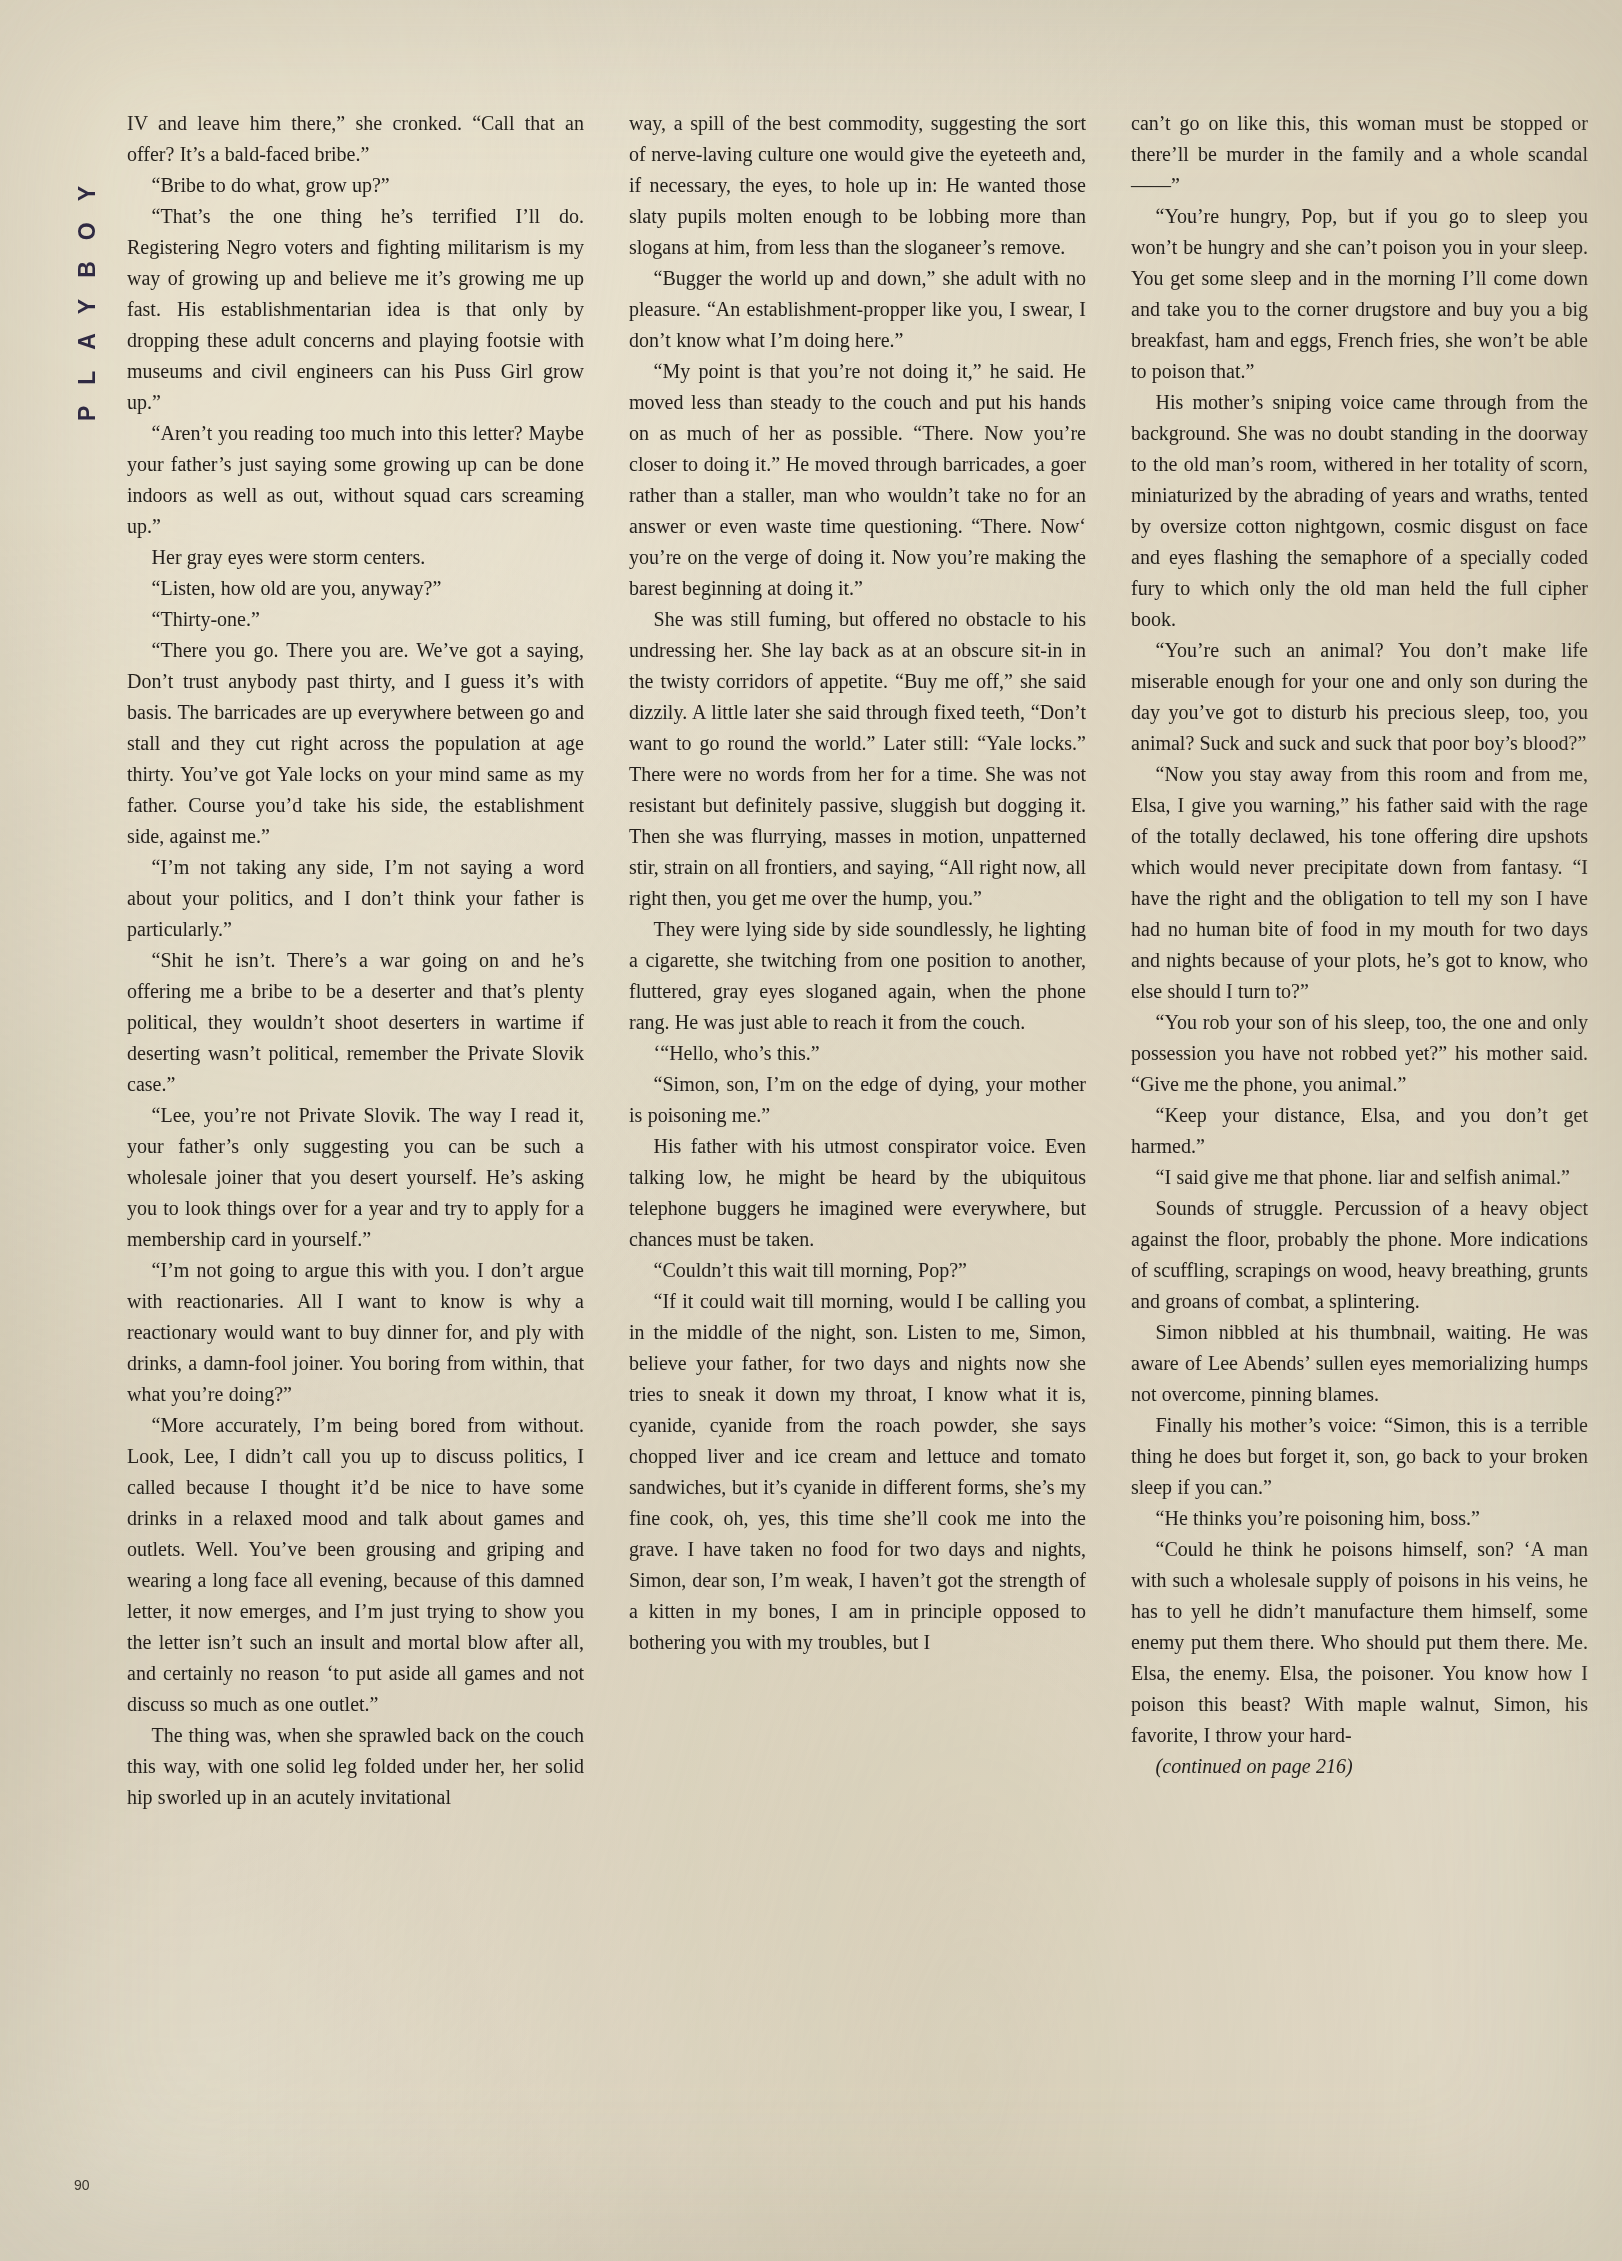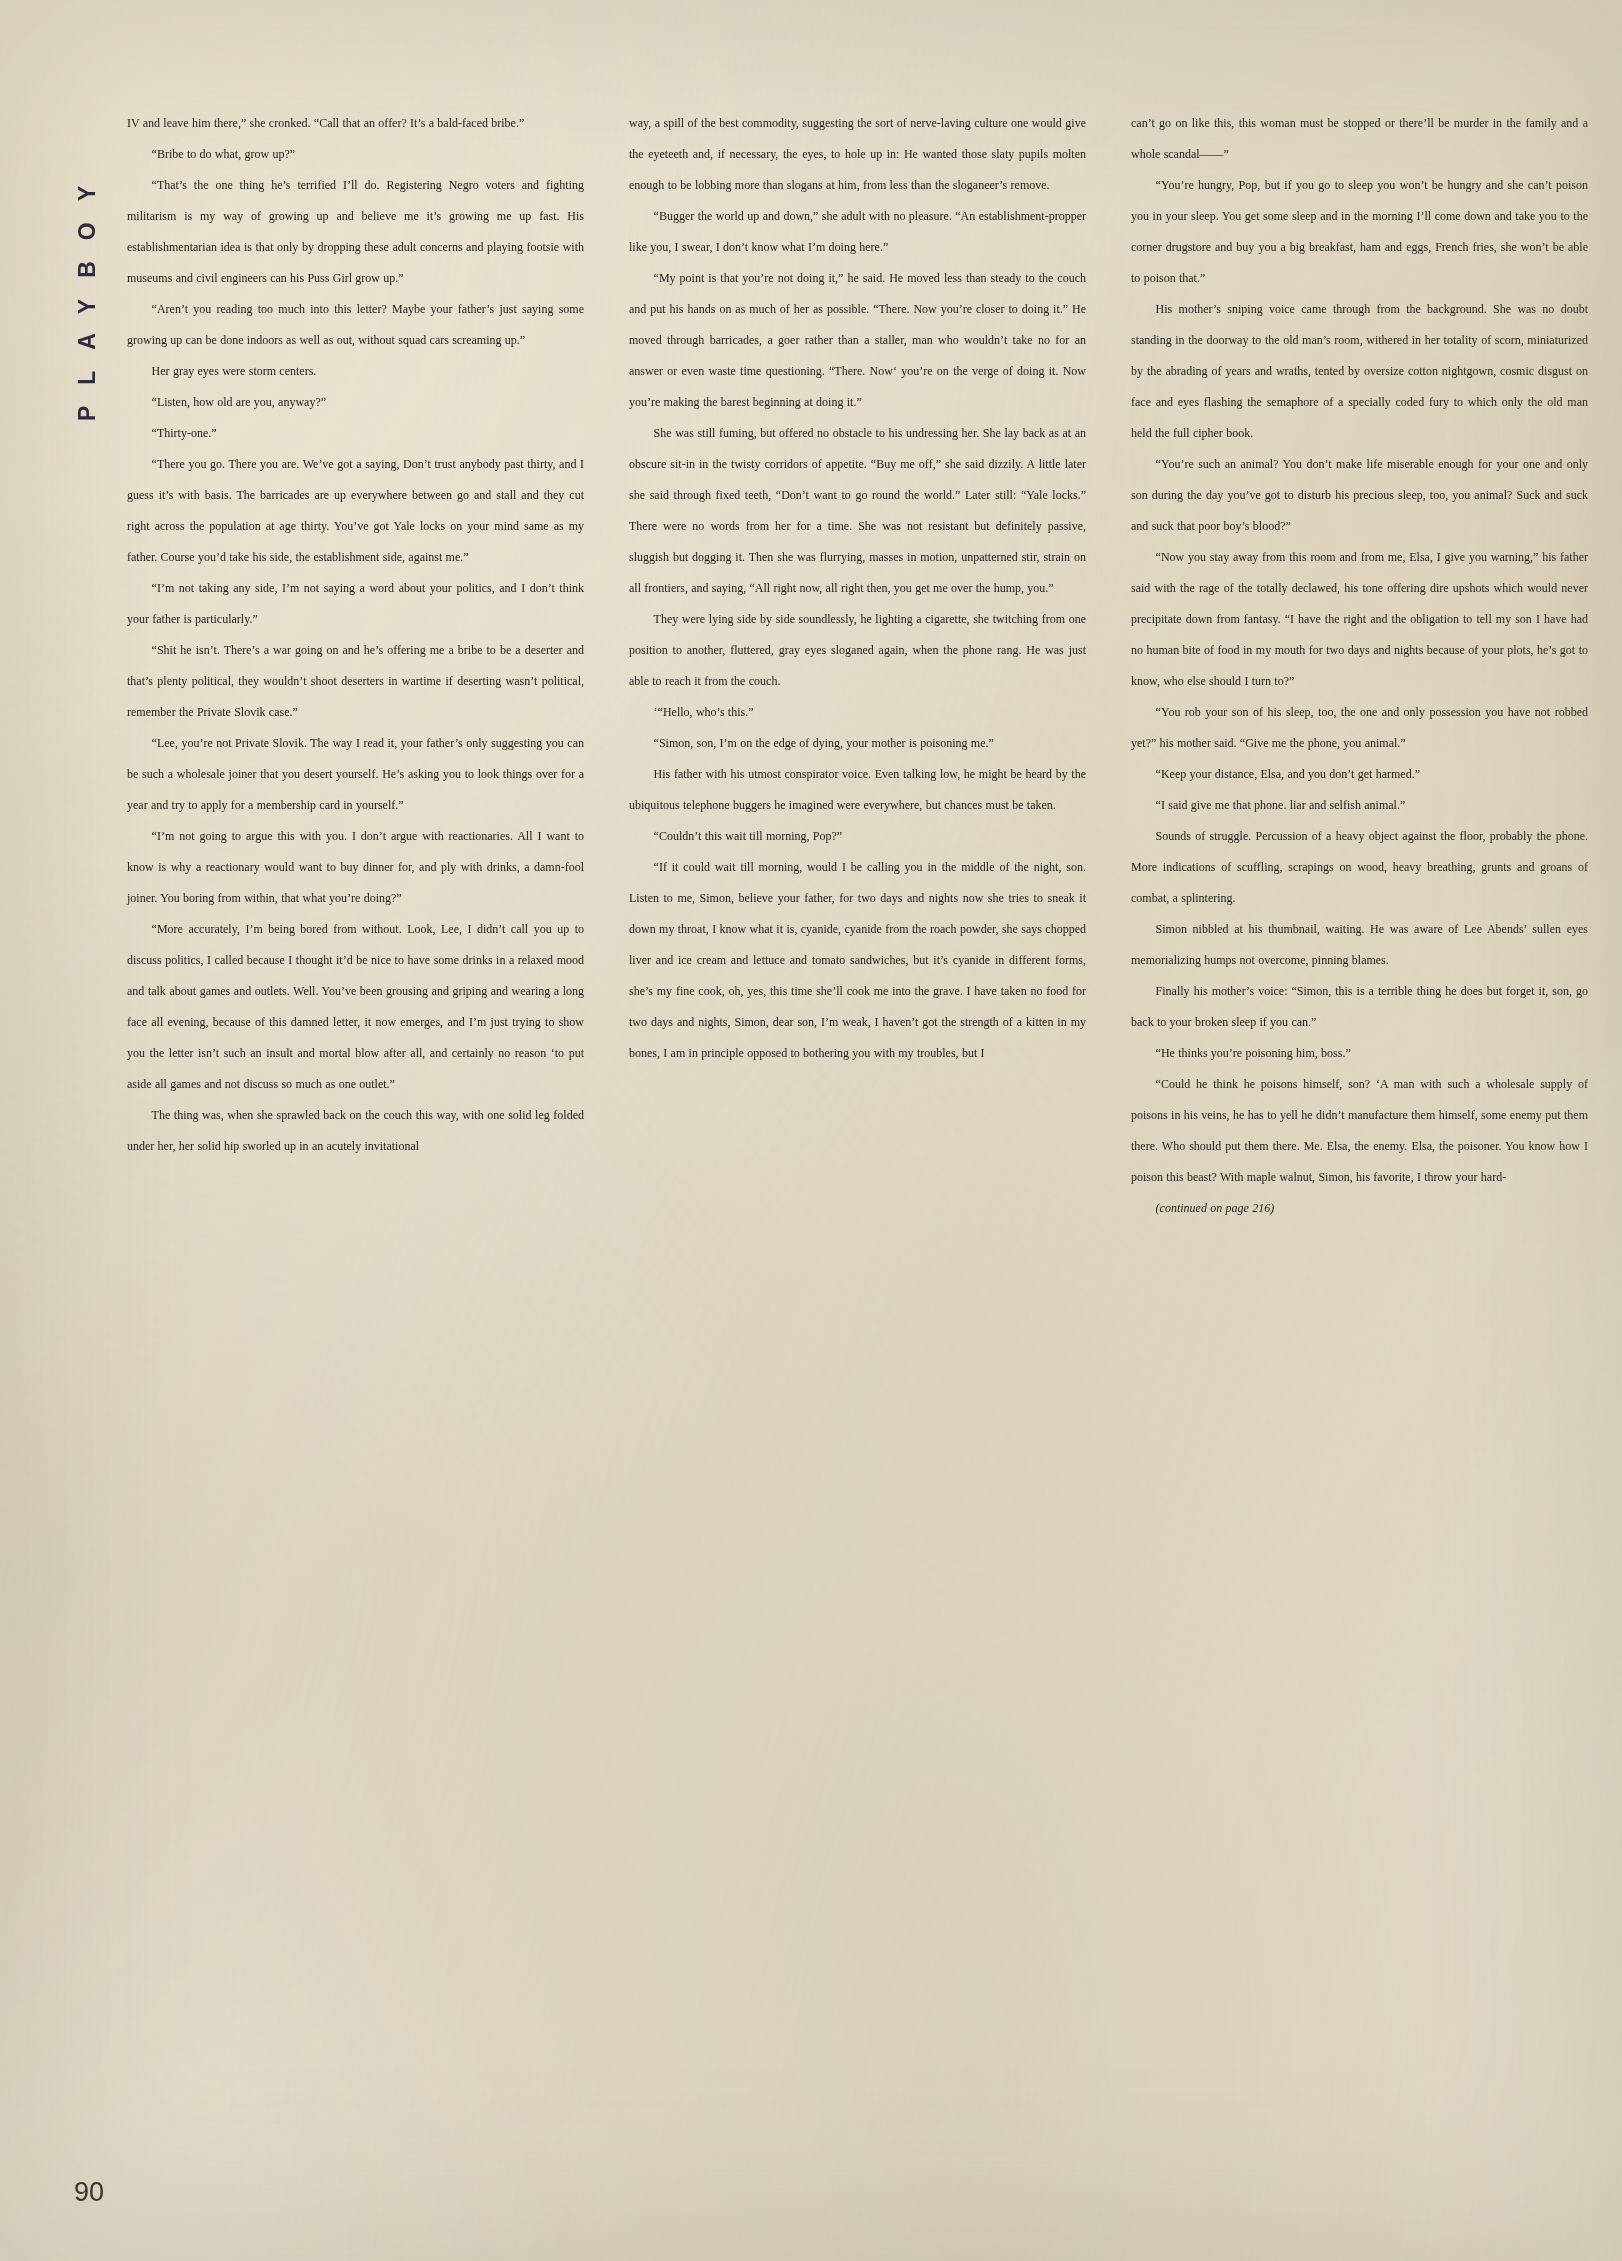--- a/index.html
+++ b/index.html
@@ -59,21 +59,21 @@
     letter-spacing: 21px;
     color: #2a2540;
   }
 
   
   #folio {
     position: absolute;
     left: 74px;
     top: 2177px;
     font-family: "Liberation Sans", "DejaVu Sans", sans-serif;
-    font-size: 27px;
+    font-size: 14px;
     font-weight: 400;
     color: #2e2a24;
   }
 
   
   #columns {
     position: absolute;
     left: 127px;
     top: 108px;
     width: 1446px;
@@ -82,21 +82,21 @@
     gap: 45px;
   }
   .column {
     width: 457px;
     flex: 0 0 457px;
   }
   .column p {
     margin: 0;
     text-align: justify;
     text-justify: inter-word;
-    font-size: 12px;
+    font-size: 20px;
     line-height: 31px;
     color: #24201c;
     text-indent: 24.6px;
     hyphens: manual;
     word-spacing: 0.3px;
   }
   .column p.noindent {
     text-indent: 0;
   }
   .continued {

